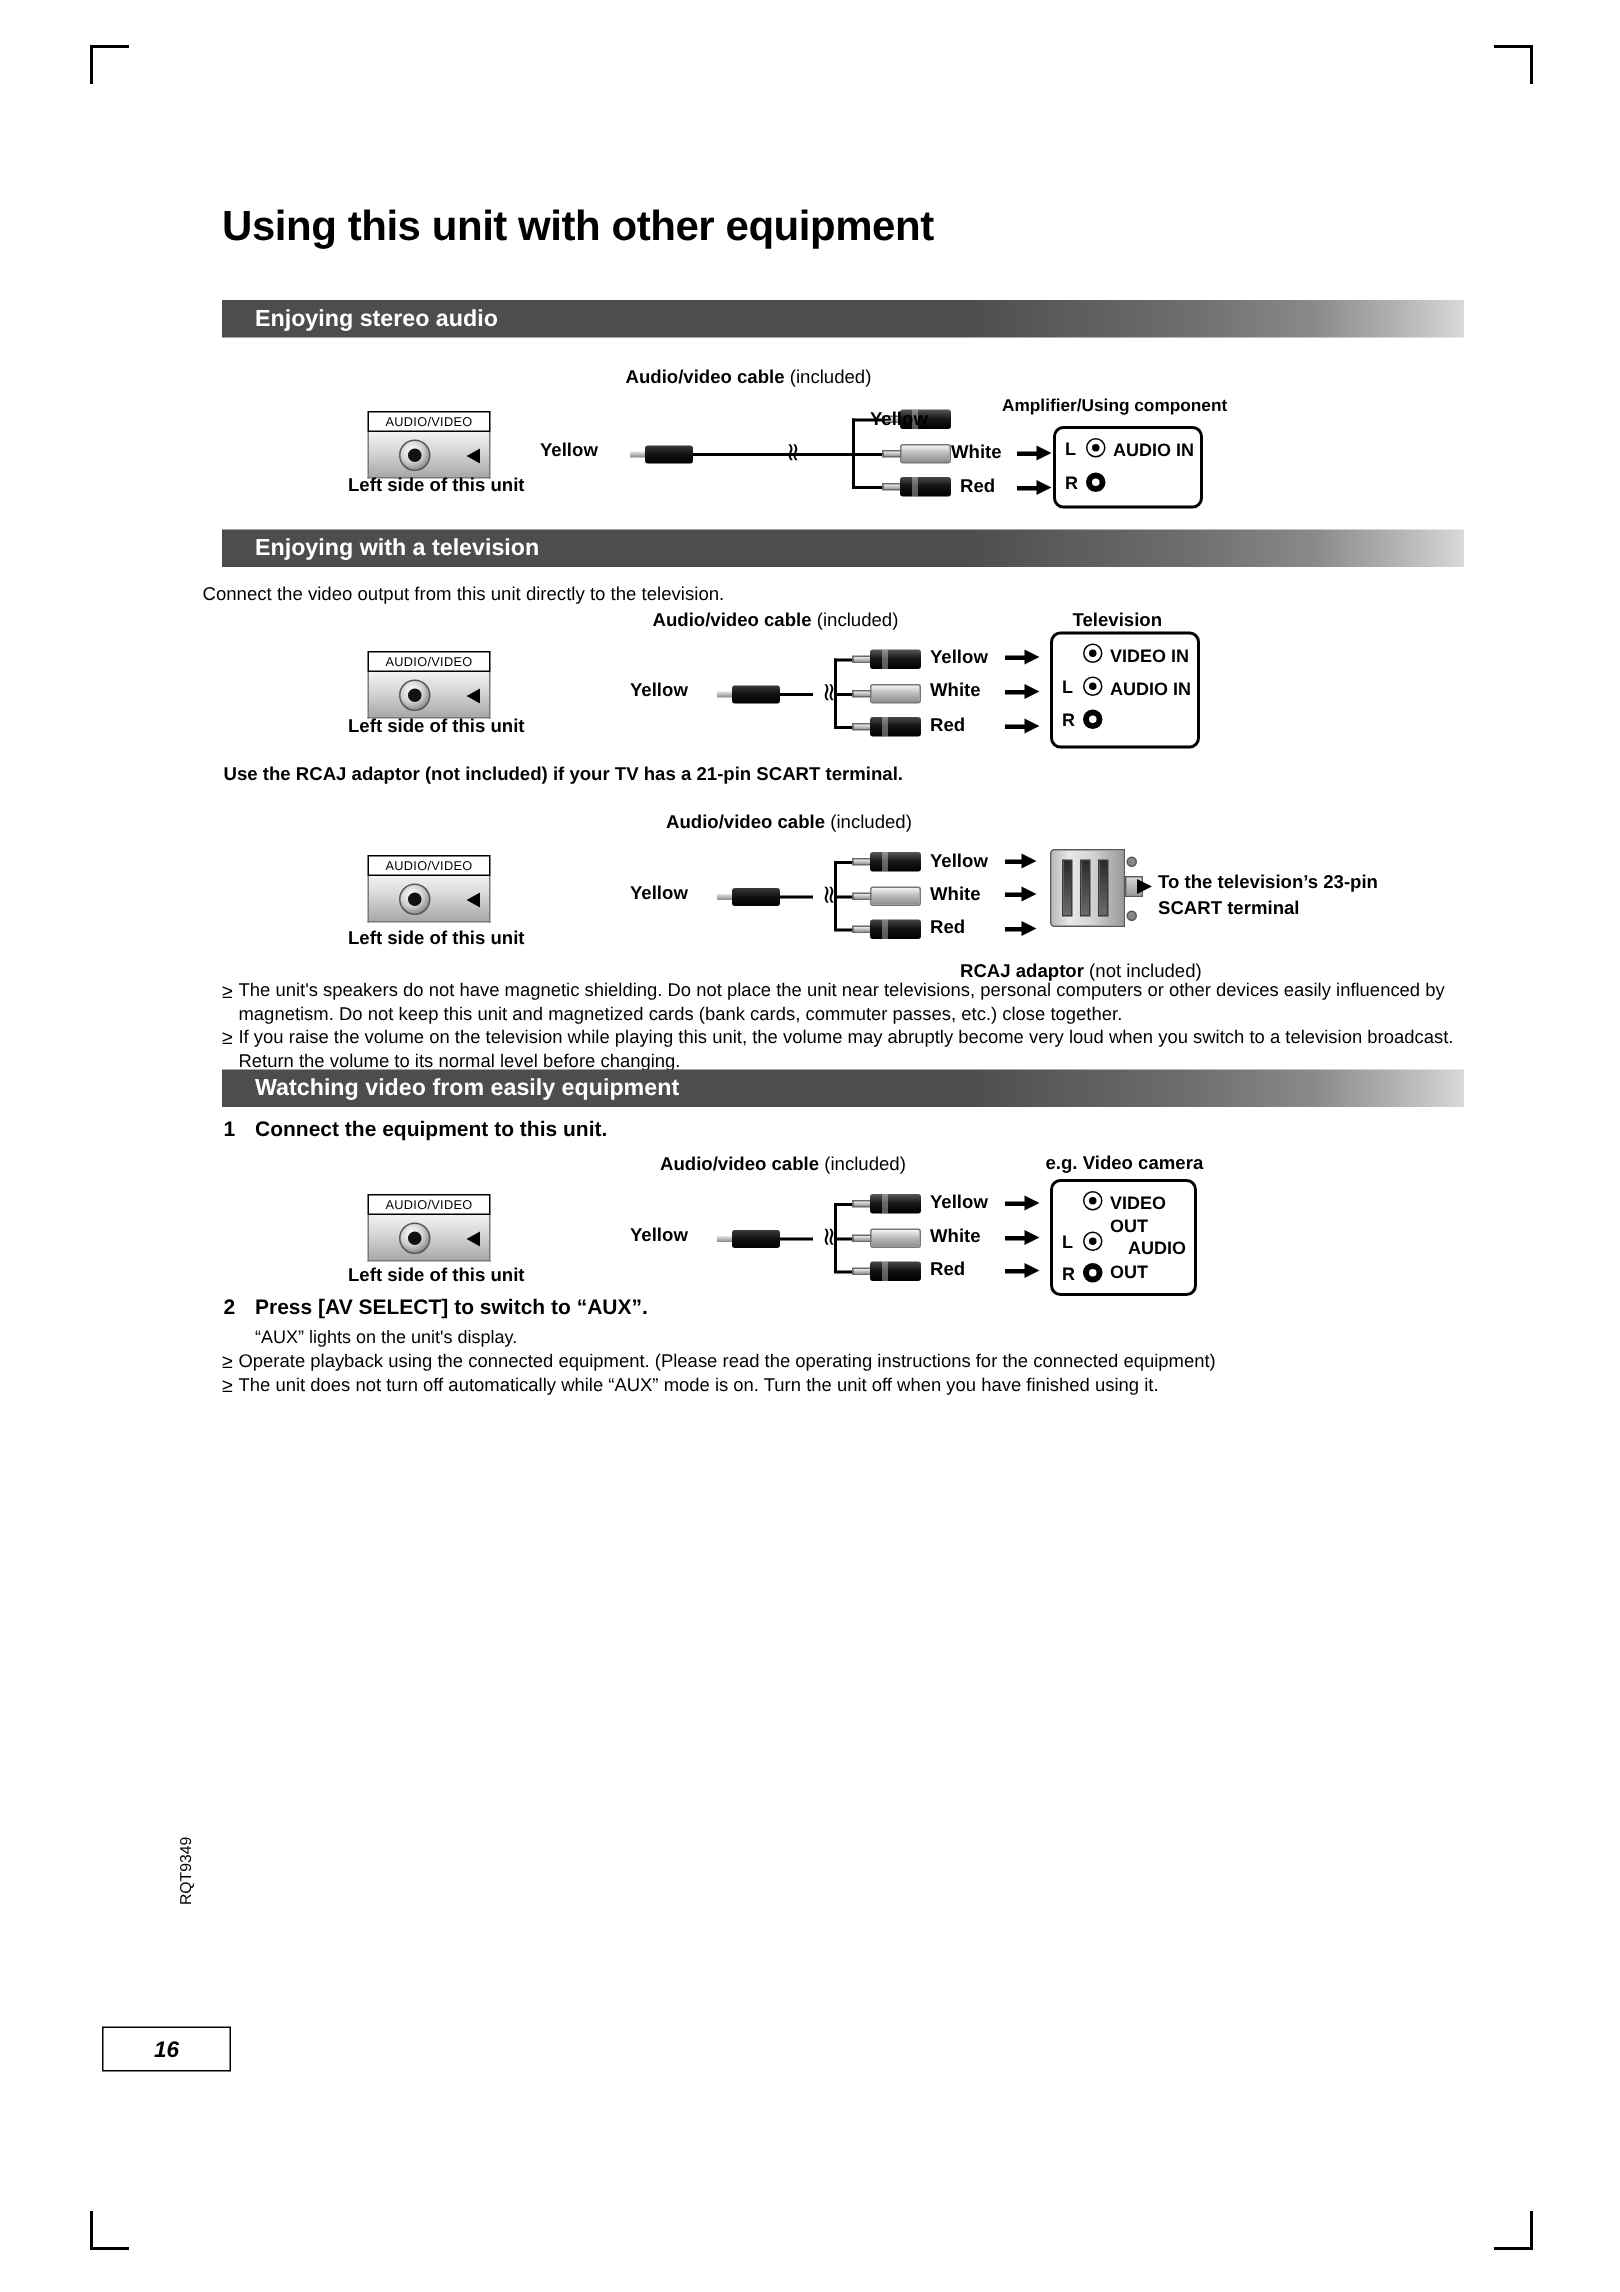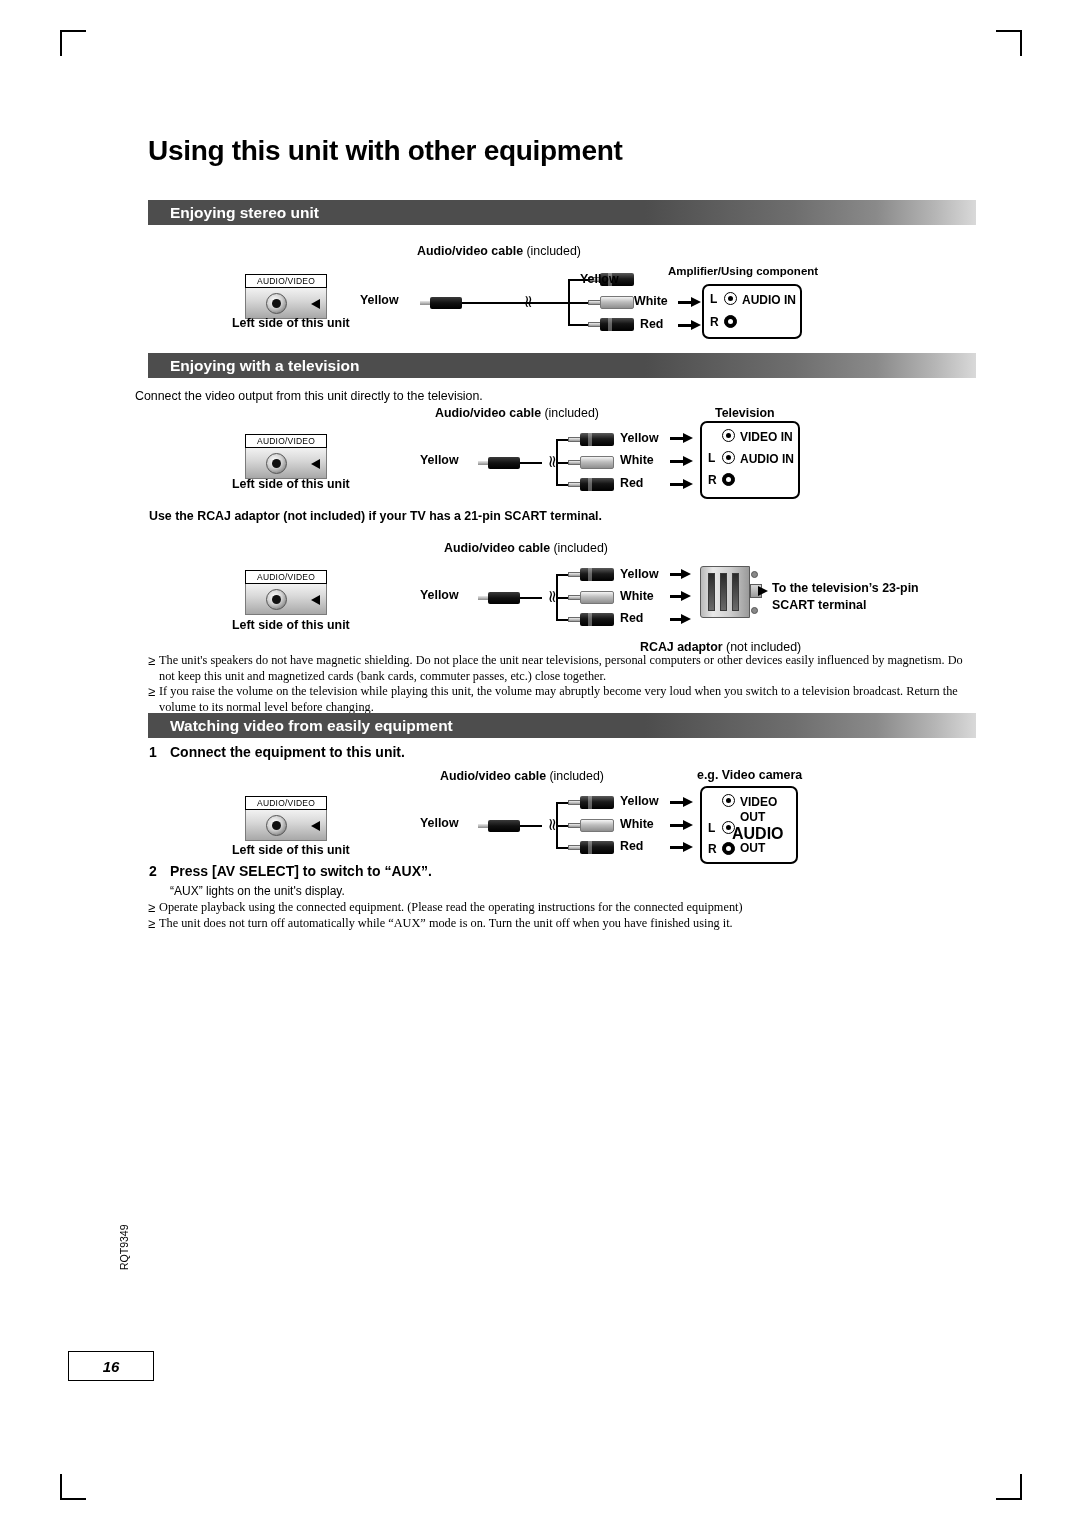--- a/index.html
+++ b/index.html
@@ -224,21 +224,20 @@
     line-height: 15.5px;
   }
   .bullet .dot {
     position: absolute;
     left: 0; top: 0;
     font-size: 13px;
   }
   .bullet .txt {
     display: block;
     margin-left: 11px;
-    font-family: Liberation Serif, serif;
   }
 
   
   .scart {
     position: absolute;
     width: 62px; height: 52px;
   }
   .scart .shellb {
     position: absolute;
     left: 0; top: 0;
@@ -303,21 +302,21 @@
 <body>
 
 <div class="page">
 
   <div class="cornerbox" style="left:60px;top:30px;width:24px;height:24px;border-right:none;border-bottom:none;"></div>
   <div class="cornerbox" style="left:996px;top:30px;width:24px;height:24px;border-left:none;border-bottom:none;"></div>
 
   <div class="main-title">Using this unit with other equipment</div>
 
   <div class="bar" style="left:148px;top:200px;width:828px;">
-    <span>Enjoying stereo unit</span>
+    <span>Enjoying stereo audio</span>
   </div>
 
   <div class="t b" style="left:417px;top:244px;">
     <span>Audio/video cable</span>
     <span style="font-weight:normal;">(included)</span>
   </div>
   <div class="t b small" style="left:668px;top:265px;">Amplifier/Using component</div>
 
   <div class="unitjack" style="left:245px;top:274px;">
     <div class="cap">AUDIO/VIDEO</div>
@@ -590,21 +589,21 @@
   <div class="arrowr" style="left:683px;top:820px;"></div>
   <div class="arrowbar" style="left:670px;top:846px;width:14px;"></div>
   <div class="arrowr" style="left:683px;top:842px;"></div>
 
   <div class="termbox" style="left:700px;top:786px;width:98px;height:78px;">
     <div class="jackdot" style="left:20px;top:6px;"></div>
     <div class="t b" style="left:38px;top:7px;font-size:12px;">VIDEO</div>
     <div class="t b" style="left:38px;top:22px;font-size:12px;">OUT</div>
     <div class="t b" style="left:6px;top:33px;font-size:12px;">L</div>
     <div class="jackdot" style="left:20px;top:33px;"></div>
-    <div class="t b" style="left:30px;top:37px;font-size:16px;">AUDIO</div>
+    <div class="t b" style="left:50px;top:37px;font-size:12px;">AUDIO</div>
     <div class="t b" style="left:6px;top:54px;font-size:12px;">R</div>
     <div class="jackdot filled" style="left:20px;top:54px;"></div>
     <div class="t b" style="left:38px;top:53px;font-size:12px;">OUT</div>
   </div>
 
   <div class="t b" style="left:149px;top:863px;font-size:14px;">2</div>
   <div class="t b" style="left:170px;top:863px;font-size:14px;">Press [AV SELECT] to switch to “AUX”.</div>
   <div class="t" style="left:170px;top:884px;font-size:12px;">“AUX” lights on the unit's display.</div>
 
   <div class="bullet" style="left:148px;top:900px;width:828px;">

